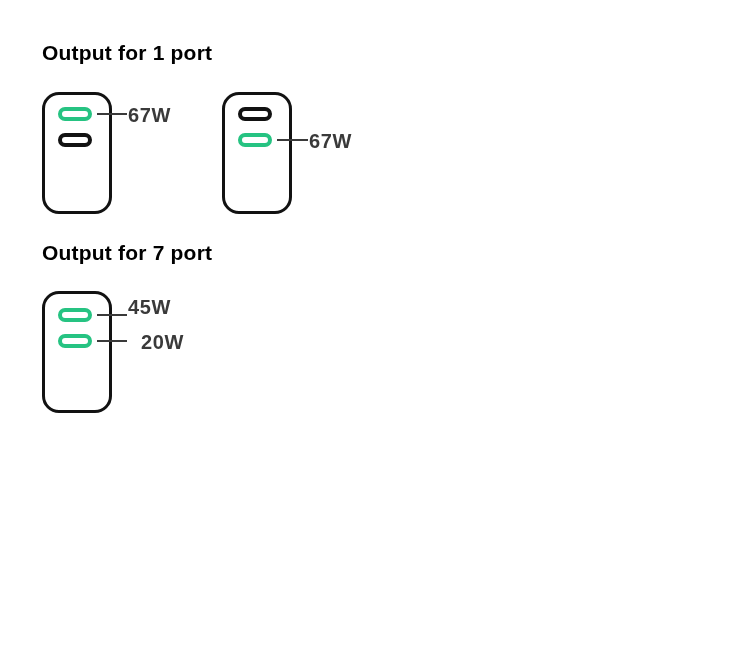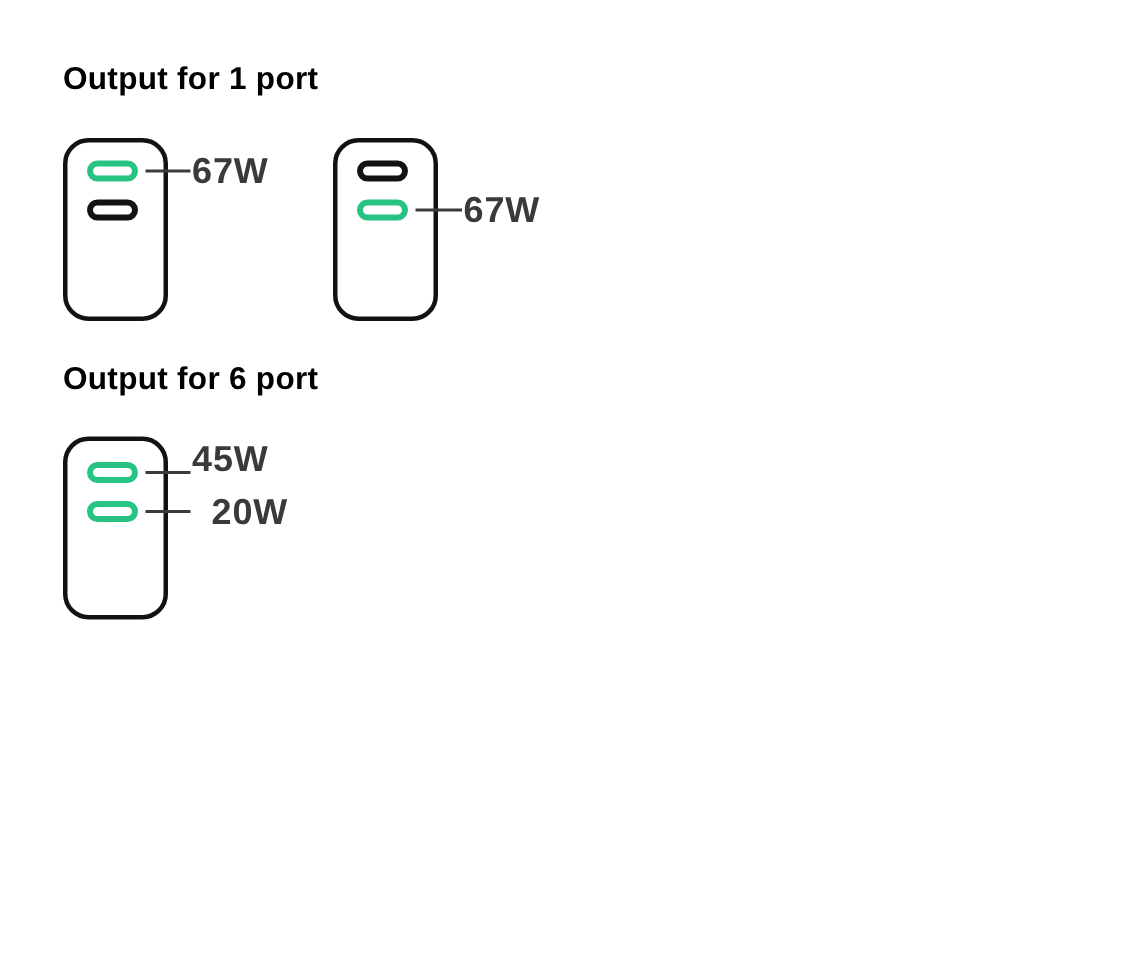--- a/index.html
+++ b/index.html
@@ -63,21 +63,21 @@
     height: 2px;
     background: var(--leader-line, #3a3a3a);
   }
   #leader-a  { left: 97px;  top: 113px; width: 30px; }
   #leader-b  { left: 277px; top: 139px; width: 31px; }
   #leader-c1 { left: 97px;  top: 314px; width: 30px; }
   #leader-c2 { left: 97px;  top: 340px; width: 30px; }
 
   .wlabel {
     position: absolute;
-    font-size: 24px;
+    font-size: 20px;
     line-height: 20px;
     font-weight: 700;
     letter-spacing: 0.6px;
     color: var(--wattage-text, #3a3a3a);
     white-space: nowrap;
   }
   #label-a  { left: 128px; top: 105px; }
   #label-b  { left: 309px; top: 131px; }
   #label-c1 { left: 128px; top: 297px; }
   #label-c2 { left: 141px; top: 332px; }
@@ -99,21 +99,21 @@
 
     <div class="charger" id="charger-b">
       <span class="port" id="port-b1" data-state="inactive"></span>
       <span class="port" id="port-b2" data-state="active"></span>
     </div>
     <span class="leader" id="leader-b"></span>
     <span class="wlabel" id="label-b">67W</span>
   </div>
 
   <div>
-    <h2 class="heading" id="heading-2">Output for 6 port</h2>
+    <h2 class="heading" id="heading-2">Output for 7 port</h2>
 
     <div class="charger" id="charger-c">
       <span class="port" id="port-c1" data-state="active"></span>
       <span class="port" id="port-c2" data-state="active"></span>
     </div>
     <span class="leader" id="leader-c1"></span>
     <span class="wlabel" id="label-c1">45W</span>
     <span class="leader" id="leader-c2"></span>
     <span class="wlabel" id="label-c2">20W</span>
   </div>

